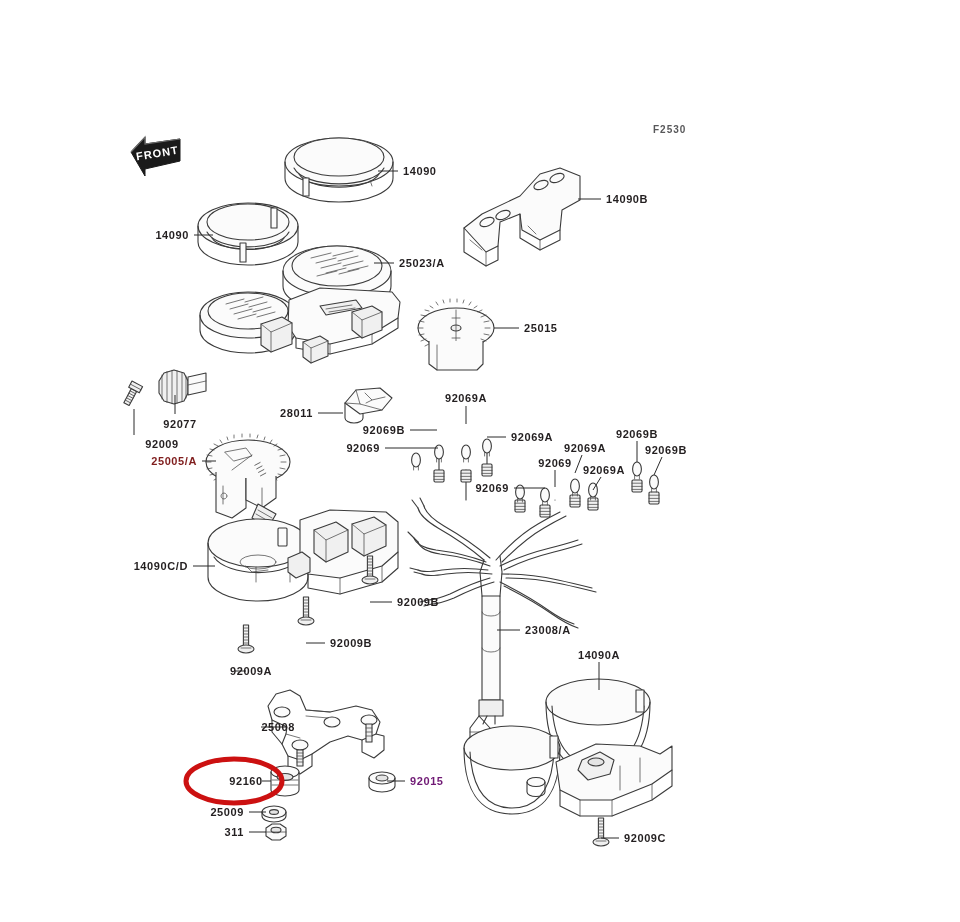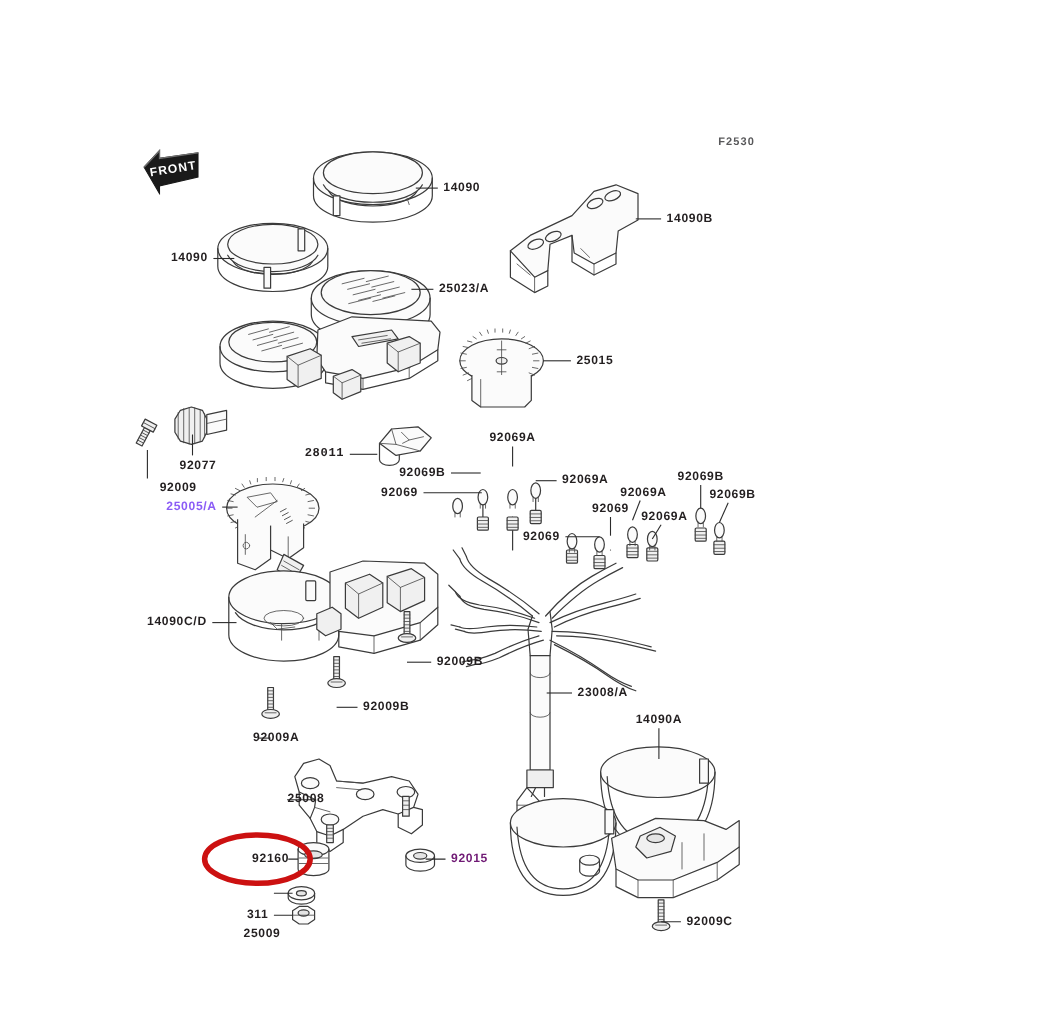--- a/index.html
+++ b/index.html
@@ -446,39 +446,39 @@
     </svg>
 
   <div id="callout-layer">
       <div class="lbl l" style="left: 403px; top: 171px; color: rgb(35, 31, 32);">14090</div>
       <div class="lbl r" style="left: 189px; top: 235px; color: rgb(35, 31, 32);">14090</div>
       <div class="lbl l" style="left: 606px; top: 199px; color: rgb(35, 31, 32);">14090B</div>
       <div class="lbl l" style="left: 399px; top: 263px; color: rgb(35, 31, 32); text-align: right;">25023/A</div>
       <div class="lbl l" style="left: 524px; top: 328px; color: rgb(35, 31, 32);">25015</div>
       <div class="lbl c" style="left: 142px; top: 444px; color: rgb(35, 31, 32); margin-left: 20px;">92009</div>
       <div class="lbl c" style="left: 180px; top: 424px; color: rgb(35, 31, 32);">92077</div>
-      <div class="lbl r" style="left: 197px; top: 461px; color: #8b5cf6;">25005/A</div>
-      <div class="lbl r" style="left: 313px; top: 413px; color: rgb(35, 31, 32); font-family: Liberation Mono, monospace;">28011</div>
+      <div class="lbl r" style="left: 197px; top: 461px; color: #7f1d1d;">25005/A</div>
+      <div class="lbl r" style="left: 313px; top: 413px; color: rgb(35, 31, 32);">28011</div>
       <div class="lbl r" style="left: 405px; top: 430px; color: rgb(35, 31, 32);">92069B</div>
       <div class="lbl r" style="left: 380px; top: 448px; color: rgb(35, 31, 32);">92069</div>
       <div class="lbl c" style="left: 466px; top: 398px; color: rgb(35, 31, 32);">92069A</div>
       <div class="lbl l" style="left: 511px; top: 437px; color: rgb(35, 31, 32);">92069A</div>
       <div class="lbl r" style="left: 509px; top: 488px; color: rgb(35, 31, 32);">92069</div>
       <div class="lbl c" style="left: 555px; top: 463px; color: rgb(35, 31, 32);">92069</div>
       <div class="lbl c" style="left: 585px; top: 448px; color: rgb(35, 31, 32);">92069A</div>
       <div class="lbl c" style="left: 604px; top: 470px; color: rgb(35, 31, 32);">92069A</div>
       <div class="lbl c" style="left: 637px; top: 434px; color: rgb(35, 31, 32);">92069B</div>
       <div class="lbl c" style="left: 666px; top: 450px; color: rgb(35, 31, 32);">92069B</div>
       <div class="lbl r" style="left: 188px; top: 566px; color: rgb(35, 31, 32);">14090C/D</div>
       <div class="lbl l" style="left: 397px; top: 602px; color: rgb(35, 31, 32);">92009B</div>
       <div class="lbl l" style="left: 330px; top: 643px; color: rgb(35, 31, 32);">92009B</div>
       <div class="lbl l" style="left: 230px; top: 671px; color: rgb(35, 31, 32);">92009A</div>
       <div class="lbl l" style="left: 525px; top: 630px; color: rgb(35, 31, 32);">23008/A</div>
       <div class="lbl c" style="left: 599px; top: 655px; color: rgb(35, 31, 32);">14090A</div>
       <div class="lbl r" style="left: 256px; top: 727px; color: rgb(35, 31, 32); margin-left: 39px;">25008</div>
       <div class="lbl l" style="left: 410px; top: 781px; color: #701a75;">92015</div>
       <div class="lbl c" style="left: 234px; top: 781px; color: rgb(35, 31, 32); margin-left: 12px;">92160</div>
-      <div class="lbl r" style="left: 255px; top: 812px; color: rgb(35, 31, 32); margin-top: 37px;">25009</div>
+      <div class="lbl r" style="left: 244px; top: 812px; color: rgb(35, 31, 32);">25009</div>
       <div class="lbl r" style="left: 244px; top: 832px; color: rgb(35, 31, 32);">311</div>
       <div class="lbl l" style="left: 624px; top: 838px; color: rgb(35, 31, 32);">92009C</div>
     </div>
 
 </div>
 
 </body></html>

